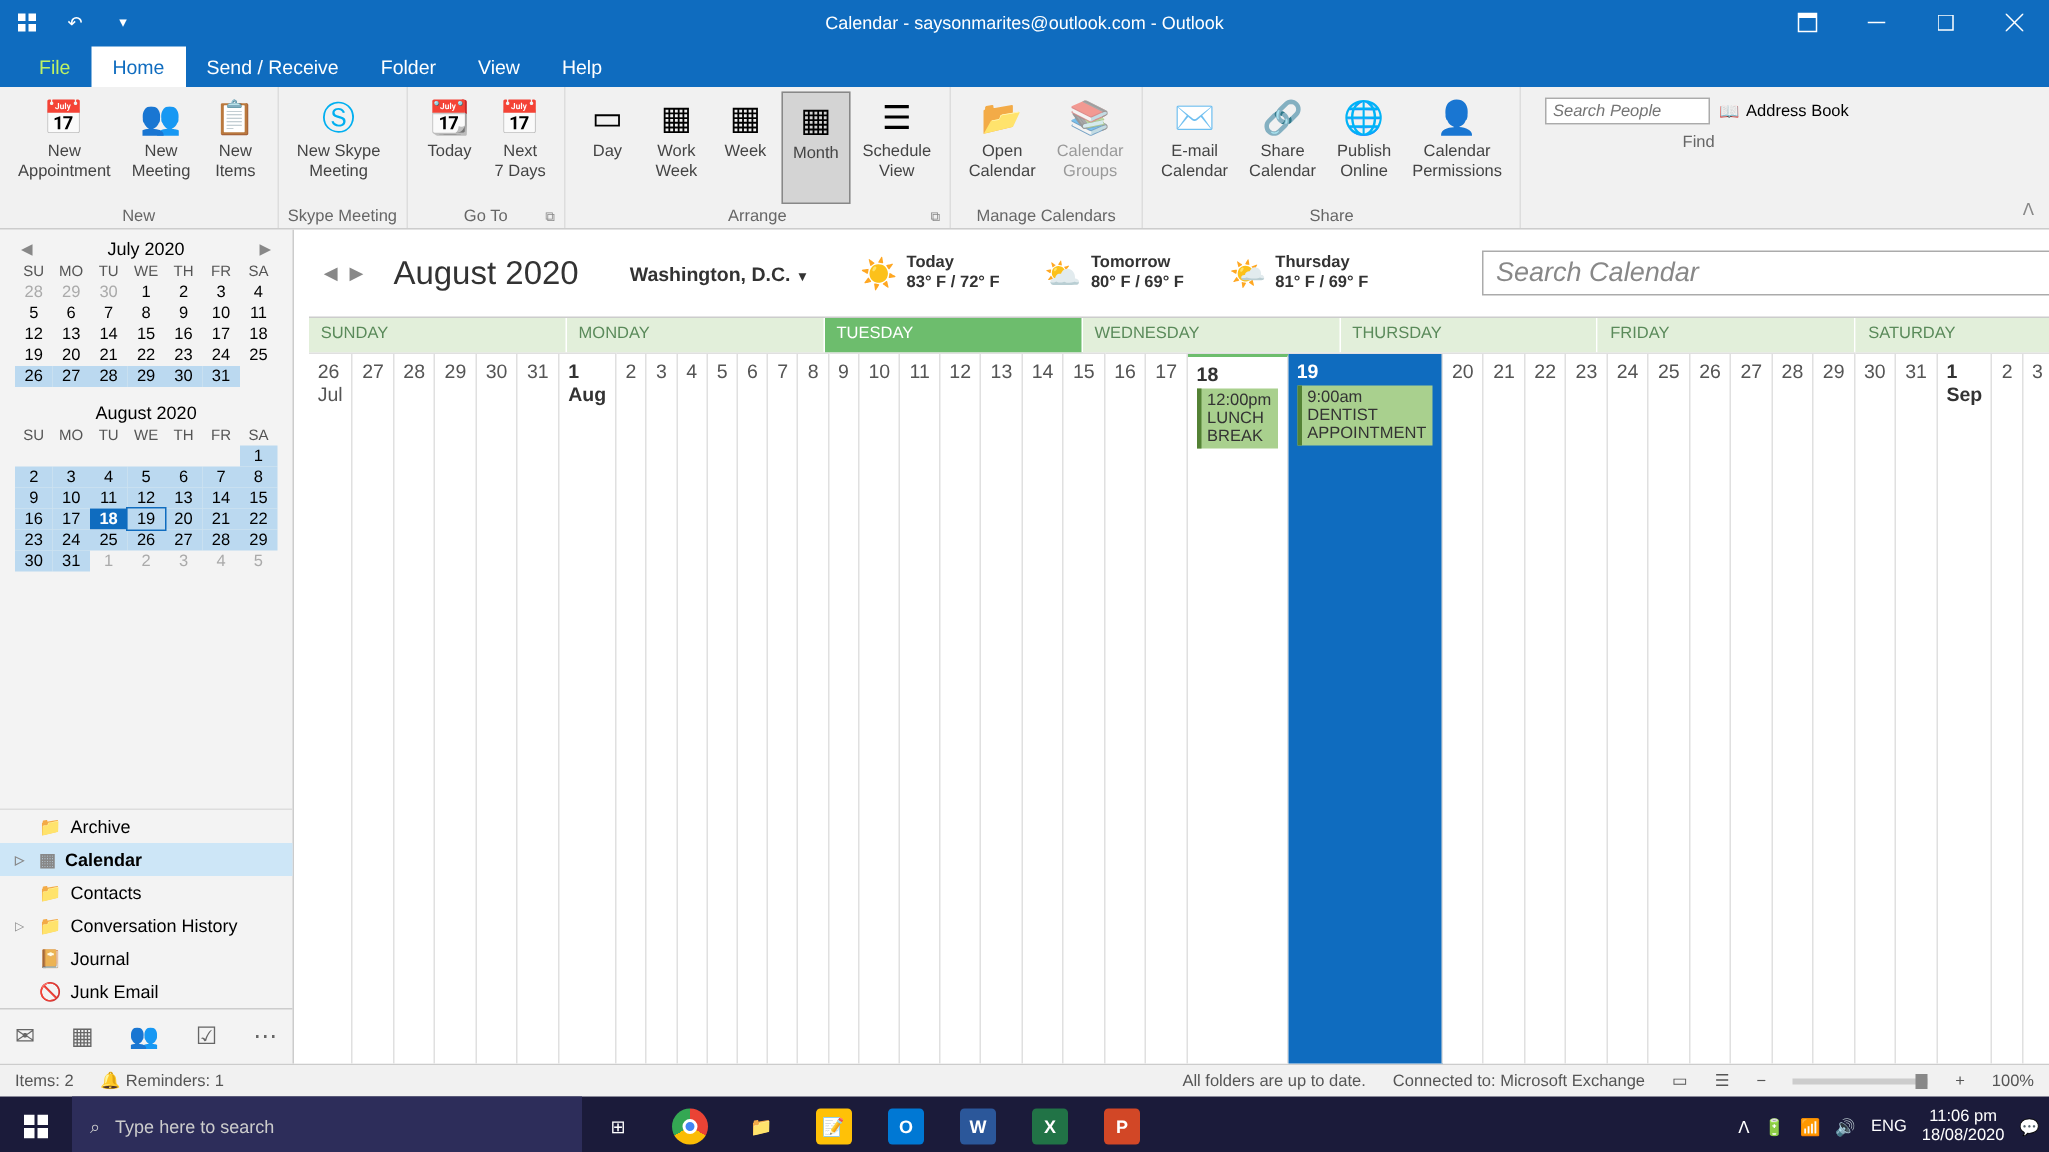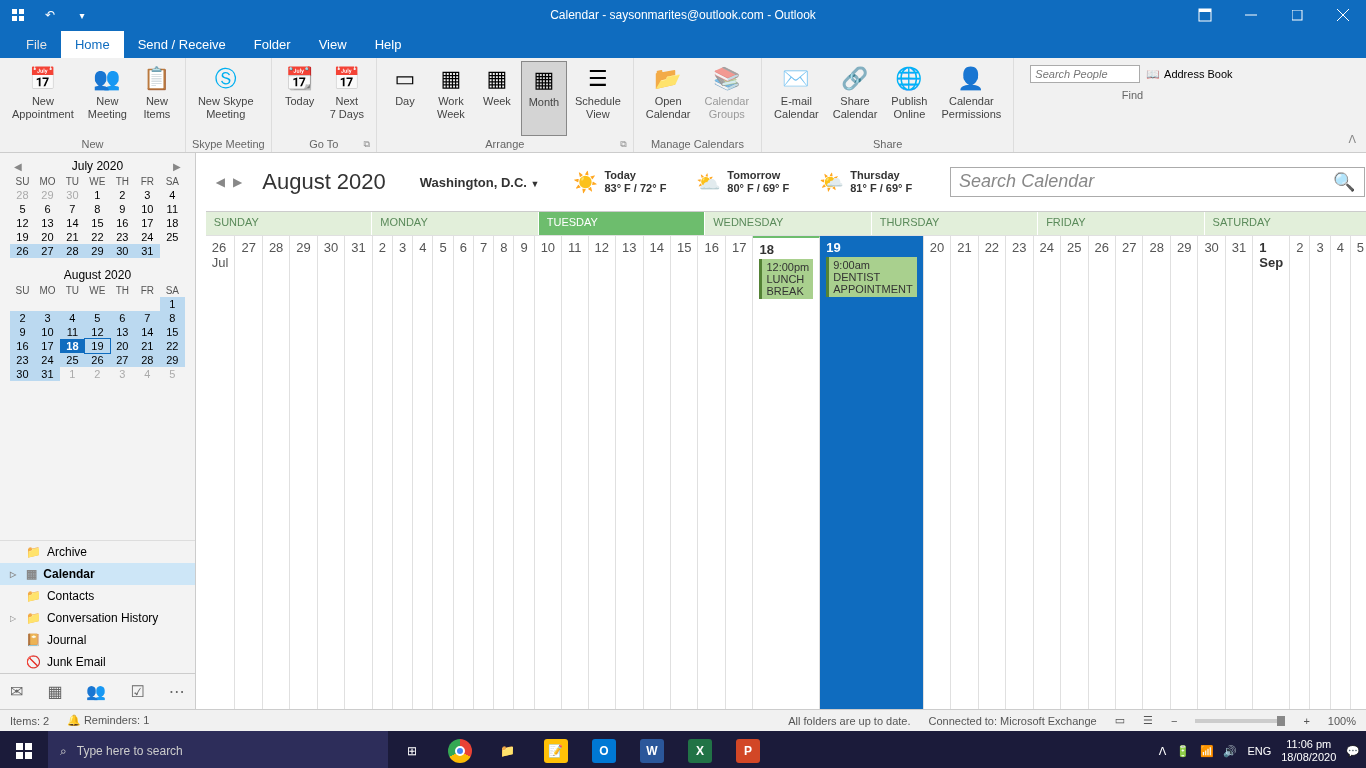--- a/index.html
+++ b/index.html
@@ -10,21 +10,21 @@
 .titlebar .qat { display: flex; align-items: center; padding-left: 8px; gap: 12px; }
 .titlebar .qat-icon { width: 20px; height: 20px; display: flex; align-items: center; justify-content: center; cursor: pointer; }
 .titlebar .title { position: absolute; left: 50%; transform: translateX(-50%); font-size: 12px; }
 .titlebar .winctrl { margin-left: auto; display: flex; }
 .titlebar .winctrl div { width: 46px; height: 30px; display: flex; align-items: center; justify-content: center; cursor: pointer; }
 
 
 .menutabs { height: 28px; background: #0F6CBF; display: flex; align-items: flex-end; padding-left: 12px; }
 .menutabs .tab { padding: 6px 14px; color: #fff; font-size: 13px; cursor: pointer; }
 .menutabs .tab.active { background: #fff; color: #0F6CBF; }
-.menutabs .tab.file { color: #e5e5e5; }
+.menutabs .tab.file { color: #bef264; }
 
 
 .ribbon { height: 95px; background: #F1F1F1; border-bottom: 1px solid #ccc; display: flex; position: relative; }
 .ribbon-group { border-right: 1px solid #ddd; display: flex; flex-direction: column; padding: 3px 6px 0; }
 .ribbon-group .buttons { display: flex; gap: 2px; flex: 1; }
 .ribbon-group .label { text-align: center; font-size: 11px; color: #666; padding: 2px 0; position: relative; }
 .ribbon-group .label .launcher { position: absolute; right: 0; bottom: 2px; font-size: 9px; color: #888; cursor: pointer; }
 .rbtn { display: flex; flex-direction: column; align-items: center; padding: 2px 6px; cursor: pointer; min-width: 40px; }
 .rbtn.selected { background: #d4d4d4; border: 1px solid #888; }
 .rbtn .ricon { width: 32px; height: 32px; display: flex; align-items: center; justify-content: center; font-size: 22px; margin-bottom: 0px; }
@@ -531,20 +531,23 @@
           </div>
           <div class="cell">
             <div class="daynum">29</div>
           </div>
           <div class="cell">
             <div class="daynum">30</div>
           </div>
           <div class="cell">
             <div class="daynum">31</div>
           </div>
+          <div class="cell">
+            <div class="daynum bold">1 Aug</div>
+          </div>
         </div>
         <div class="week">
           <div class="cell">
             <div class="daynum">2</div>
           </div>
           <div class="cell">
             <div class="daynum">3</div>
           </div>
           <div class="cell">
             <div class="daynum">4</div>

